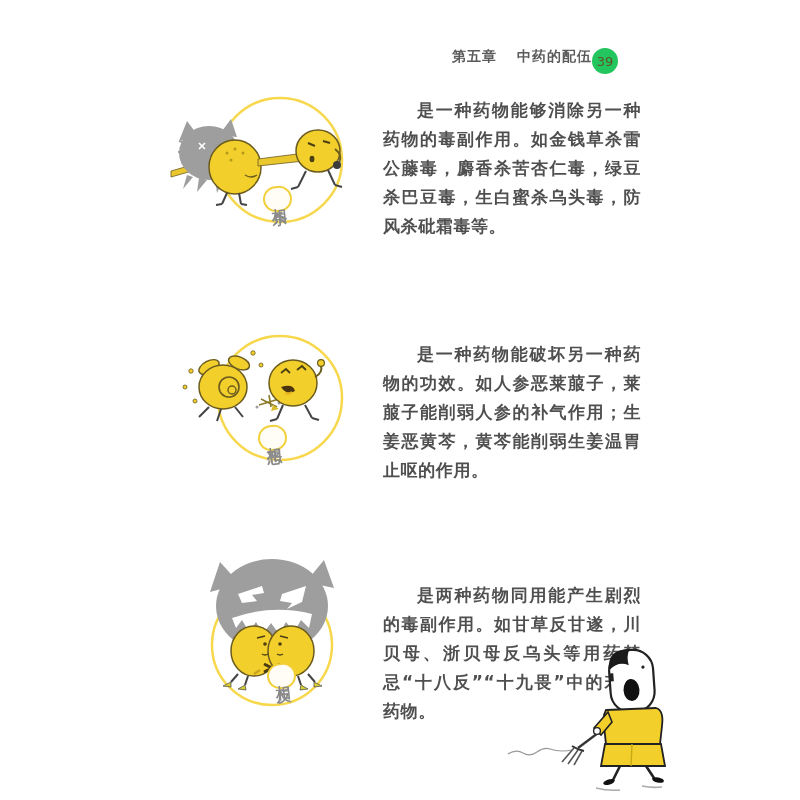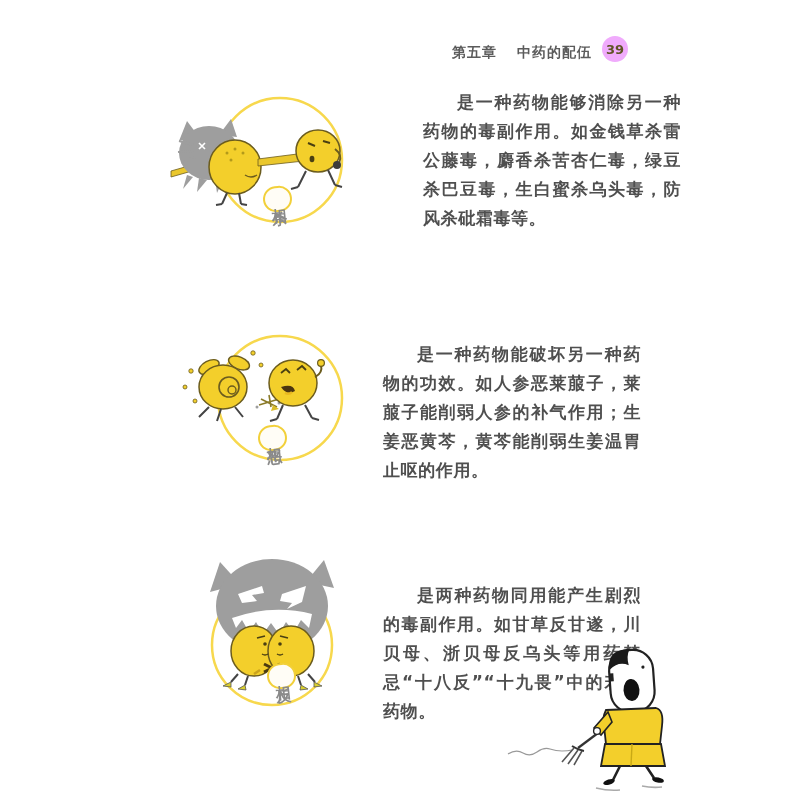--- a/index.html
+++ b/index.html
@@ -4,36 +4,36 @@
 <style>
   html,body{margin:0;padding:0;}
   body{
     width:800px;height:800px;position:relative;background:#ffffff;
     font-family:"DejaVu Sans","Liberation Sans",sans-serif;
     overflow:hidden;
   }
   .page{position:absolute;inset:0;background:#fff;}
 
   
-  .hdr{position:absolute;top:36px;left:452px;display:flex;align-items:flex-end;}
+  .hdr{position:absolute;top:48px;left:452px;display:flex;align-items:flex-start;}
   .hdr .chapter{font-size:14px;font-weight:700;color:#5b5b5b;letter-spacing:1px;}
   .hdr .title{font-size:14px;font-weight:700;color:#5b5b5b;letter-spacing:1px;margin-left:20px;}
   .badge{
-    width:26px;height:26px;border-radius:50%;background:#f0abfc;
-    color:#5f5426;font-size:13px;font-weight:700;
-    display:flex;align-items:center;justify-content:center;margin-left:10px;
+    width:26px;height:26px;border-radius:50%;background:#22c55e;
+    color:#5f5426;font-size:13px;font-weight:400;
+    display:flex;align-items:center;justify-content:center;margin-left:0;
   }
 
   
   .para{
     position:absolute;left:383px;width:258px;margin:0;
     font-size:17px;line-height:29px;letter-spacing:0.6px;
     color:#4f4f4f;font-weight:600;text-align:justify;text-indent:2em;
   }
-  .para1{top:88px;margin-left:40px;}
+  .para1{top:96px;}
   .para2{top:340px;}
   .para3{top:581px;}
 
   
   .illus{position:absolute;}
   .illus1{left:165px;top:85px;}
   .illus2{left:165px;top:325px;}
   .illus3{left:162px;top:548px;}
   .illus4{left:498px;top:638px;}
 

